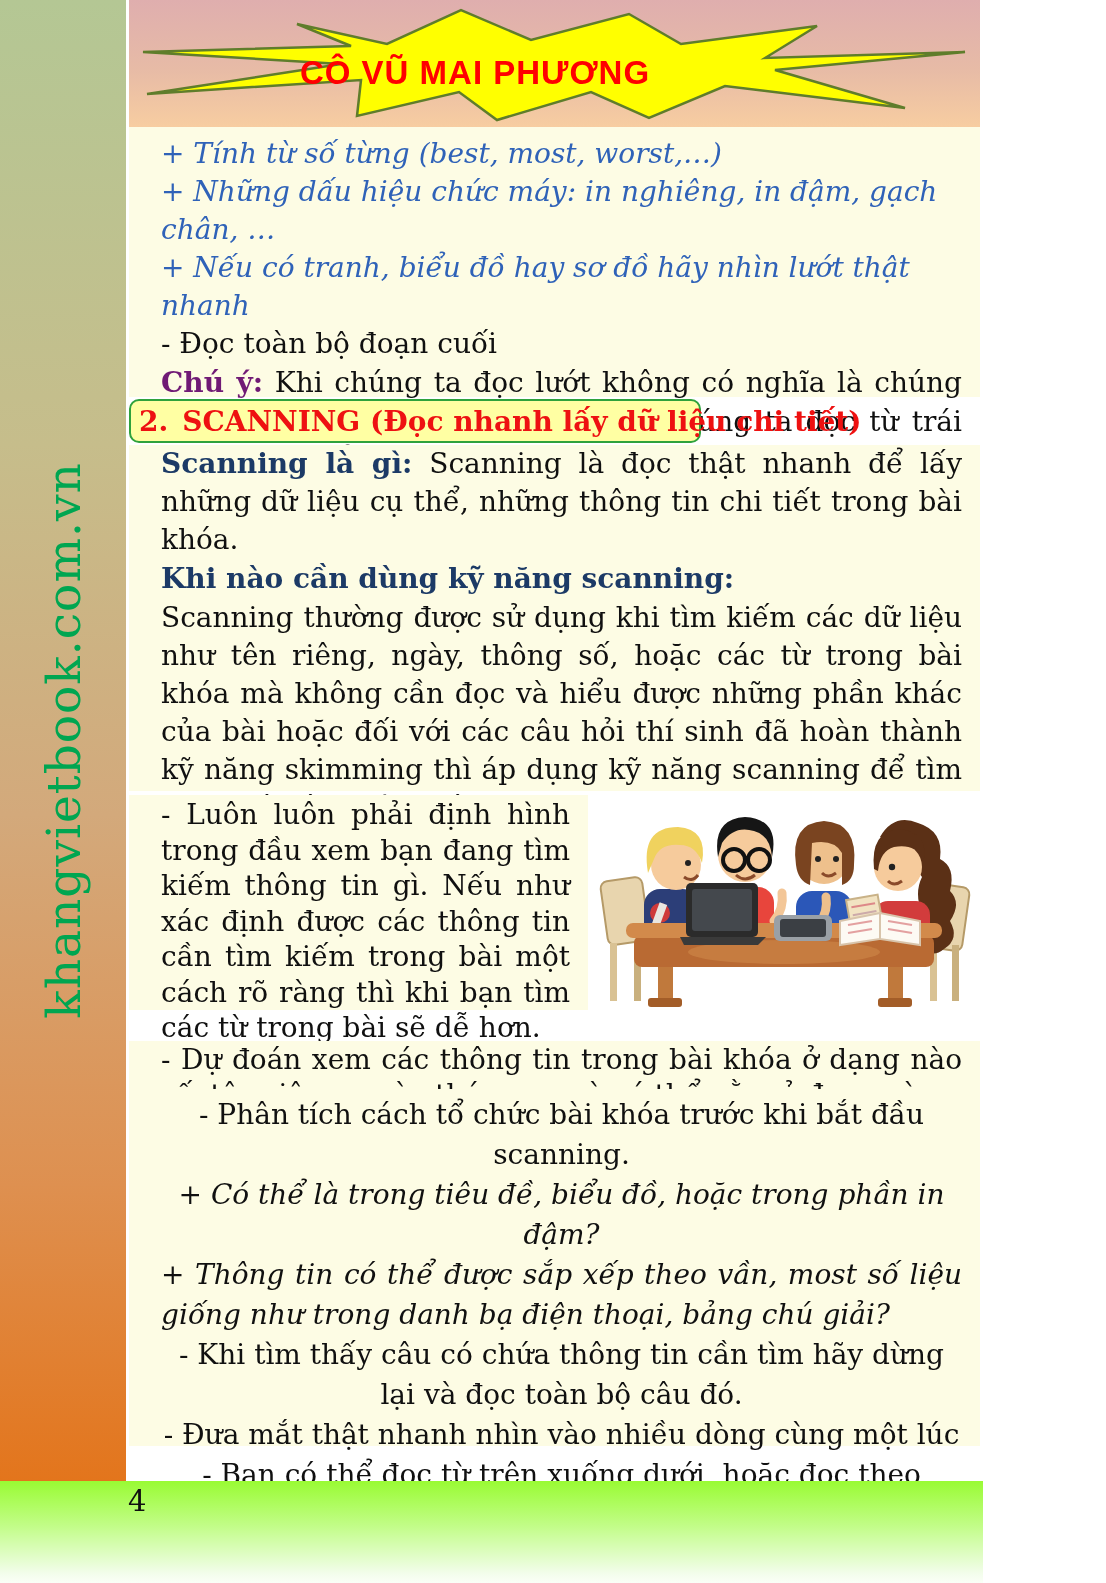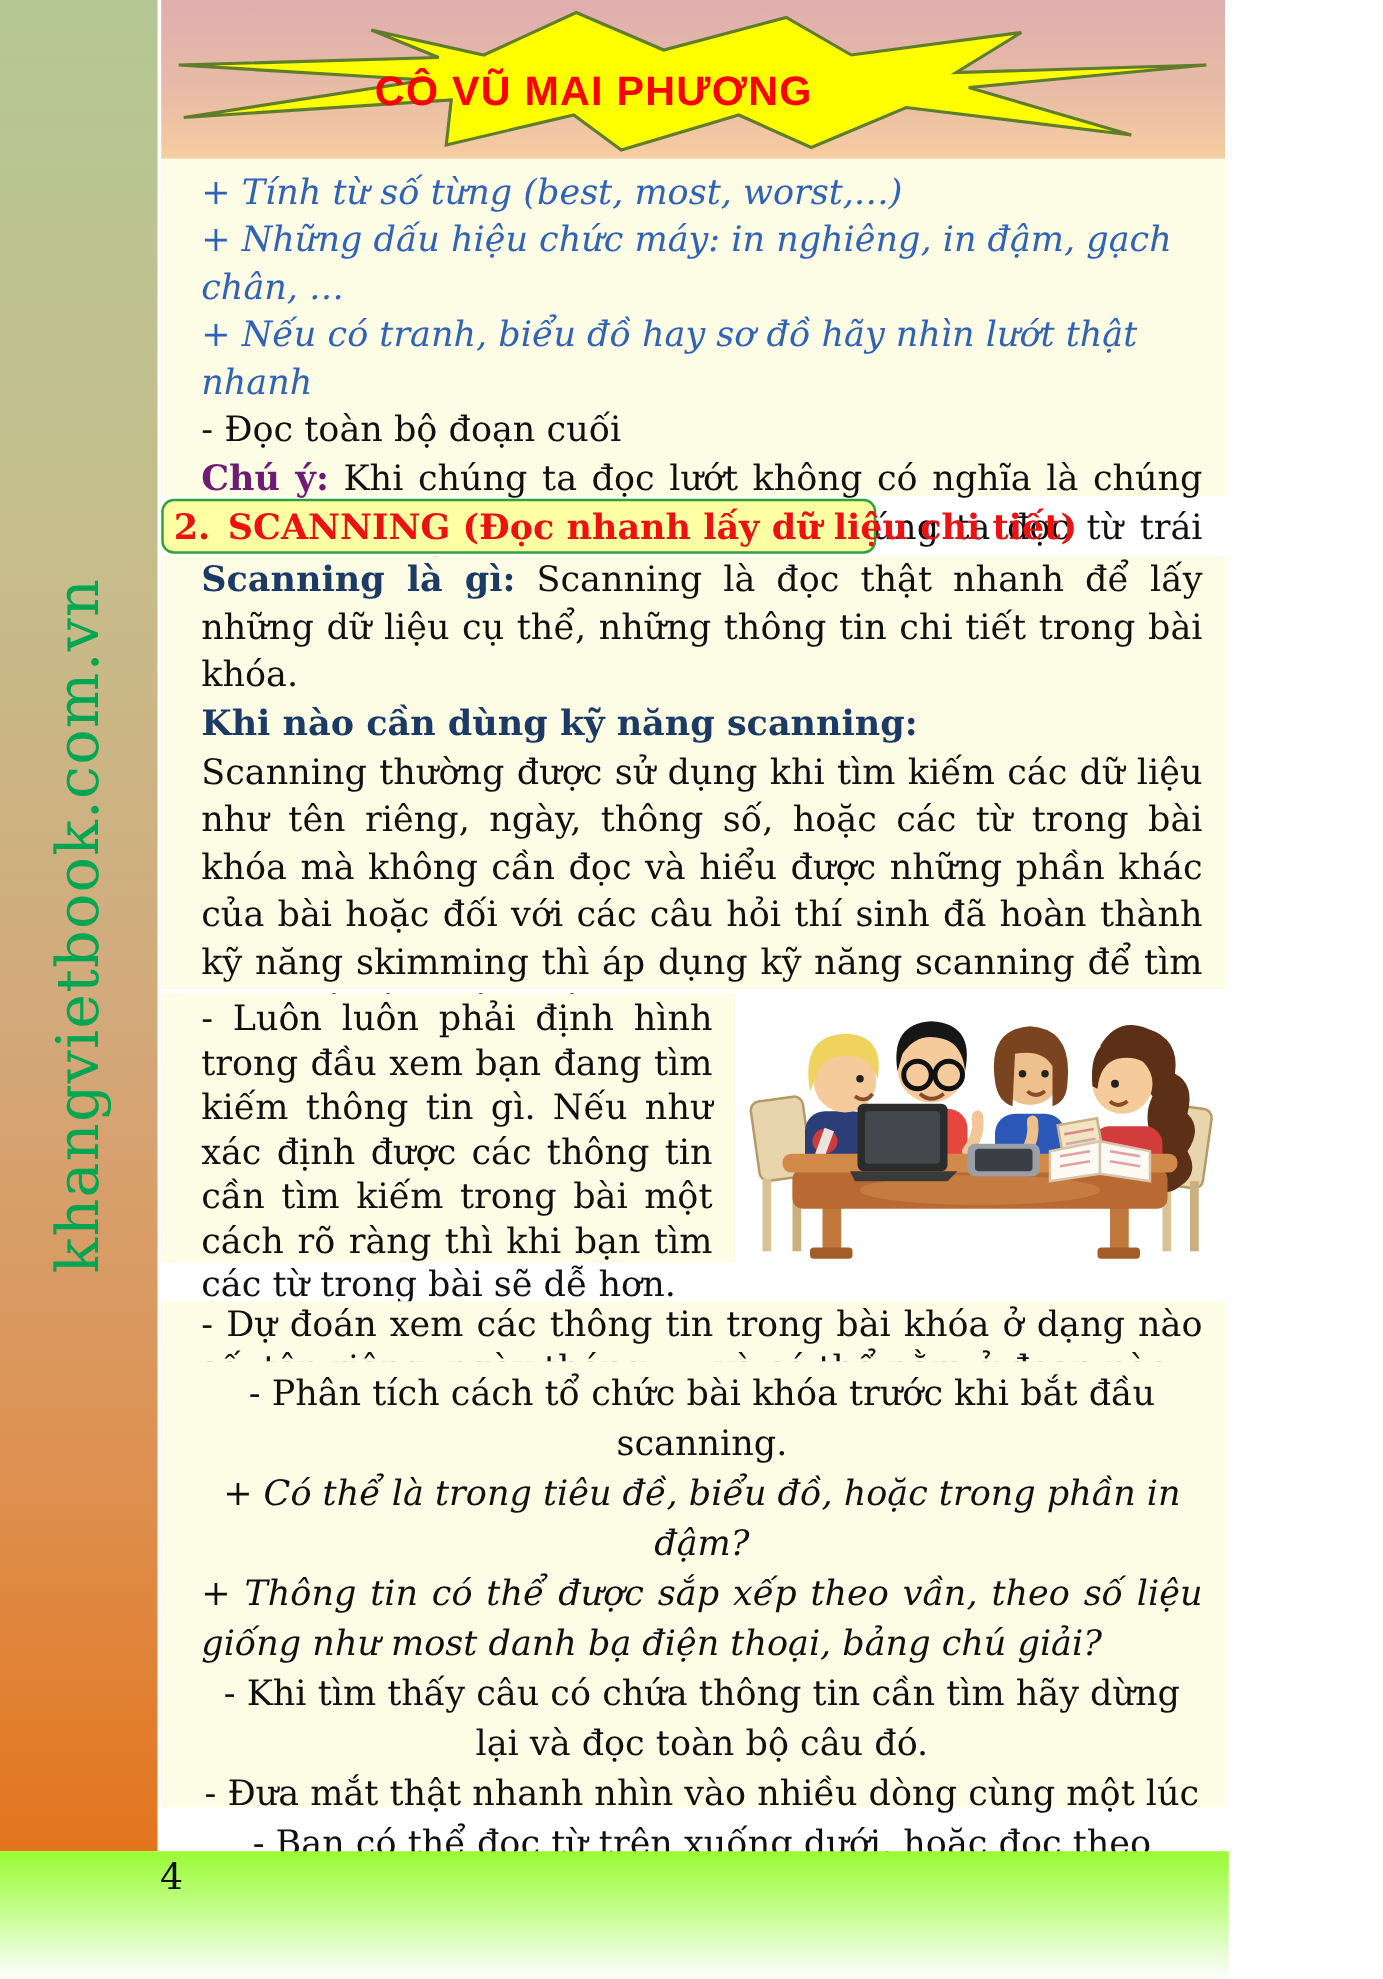--- a/index.html
+++ b/index.html
@@ -190,21 +190,21 @@
     </svg>
   </div>
 
   <div class="block blk-c">
     <p>- Dự đoán xem các thông tin trong bài khóa ở dạng nào số, tên riêng, ngày tháng, … và có thể nằm ở đoạn nào</p>
   </div>
 
   <div class="block blk-d">
     <p>- Phân tích cách tổ chức bài khóa trước khi bắt đầu scanning.</p>
     <p class="italic">+ Có thể là trong tiêu đề, biểu đồ, hoặc trong phần in đậm?</p>
-    <p class="italic" style="text-align:justify;">+ Thông tin có thể được sắp xếp theo vần, theo số liệu giống như most danh bạ điện thoại, bảng chú giải?</p>
+    <p class="italic" style="text-align:justify;">+ Thông tin có thể được sắp xếp theo vần, most số liệu giống như trong danh bạ điện thoại, bảng chú giải?</p>
     <p>- Khi tìm thấy câu có chứa thông tin cần tìm hãy dừng lại và đọc toàn bộ câu đó.</p>
     <p>- Đưa mắt thật nhanh nhìn vào nhiều dòng cùng một lúc</p>
     <p>- Bạn có thể đọc từ trên xuống dưới, hoặc đọc theo đường chéo</p>
   </div>
 
   <div class="footer-bar"></div>
   <div class="page-number">4</div>
 
 </div>
 

